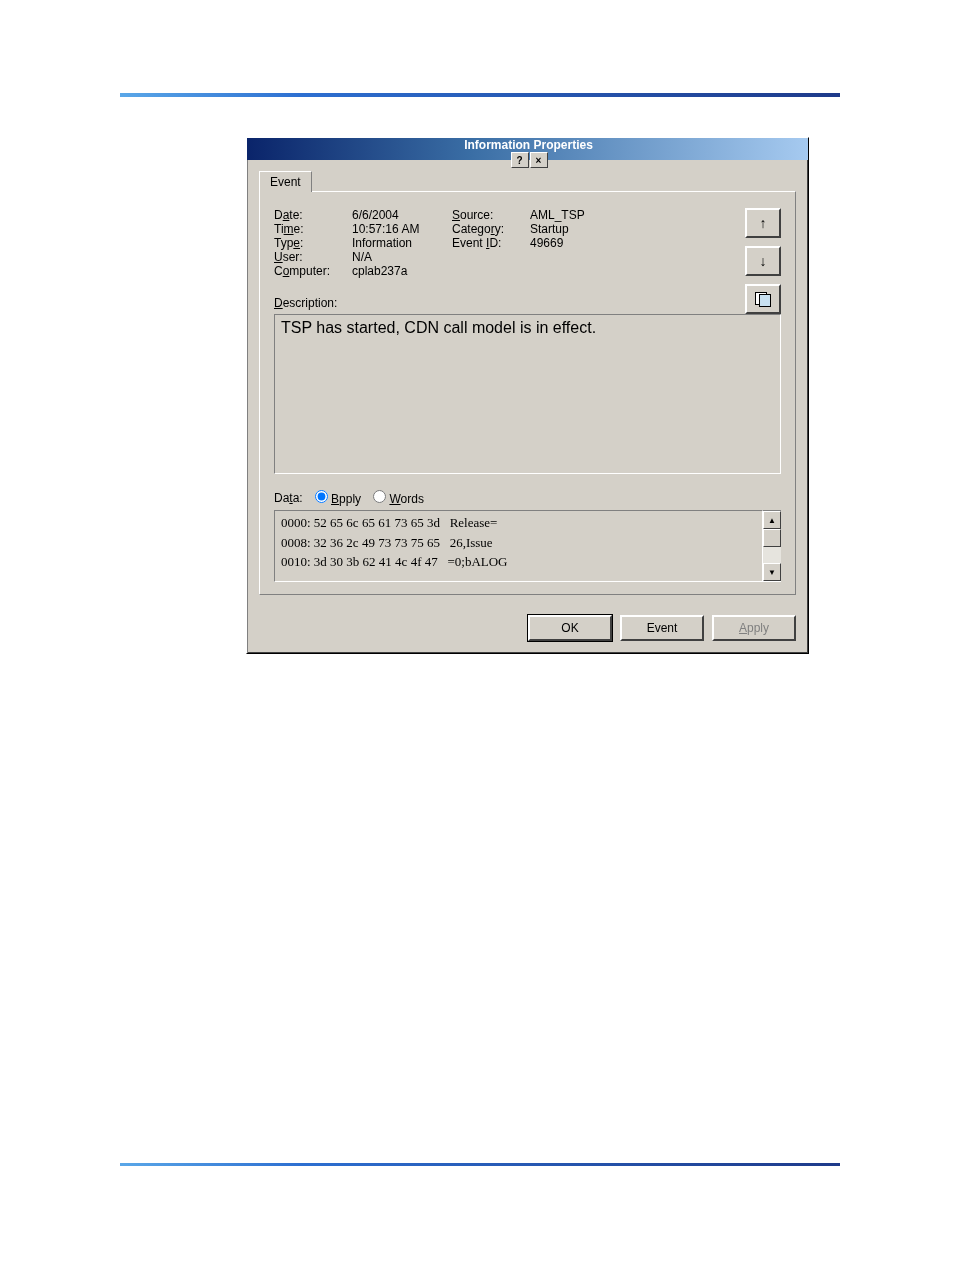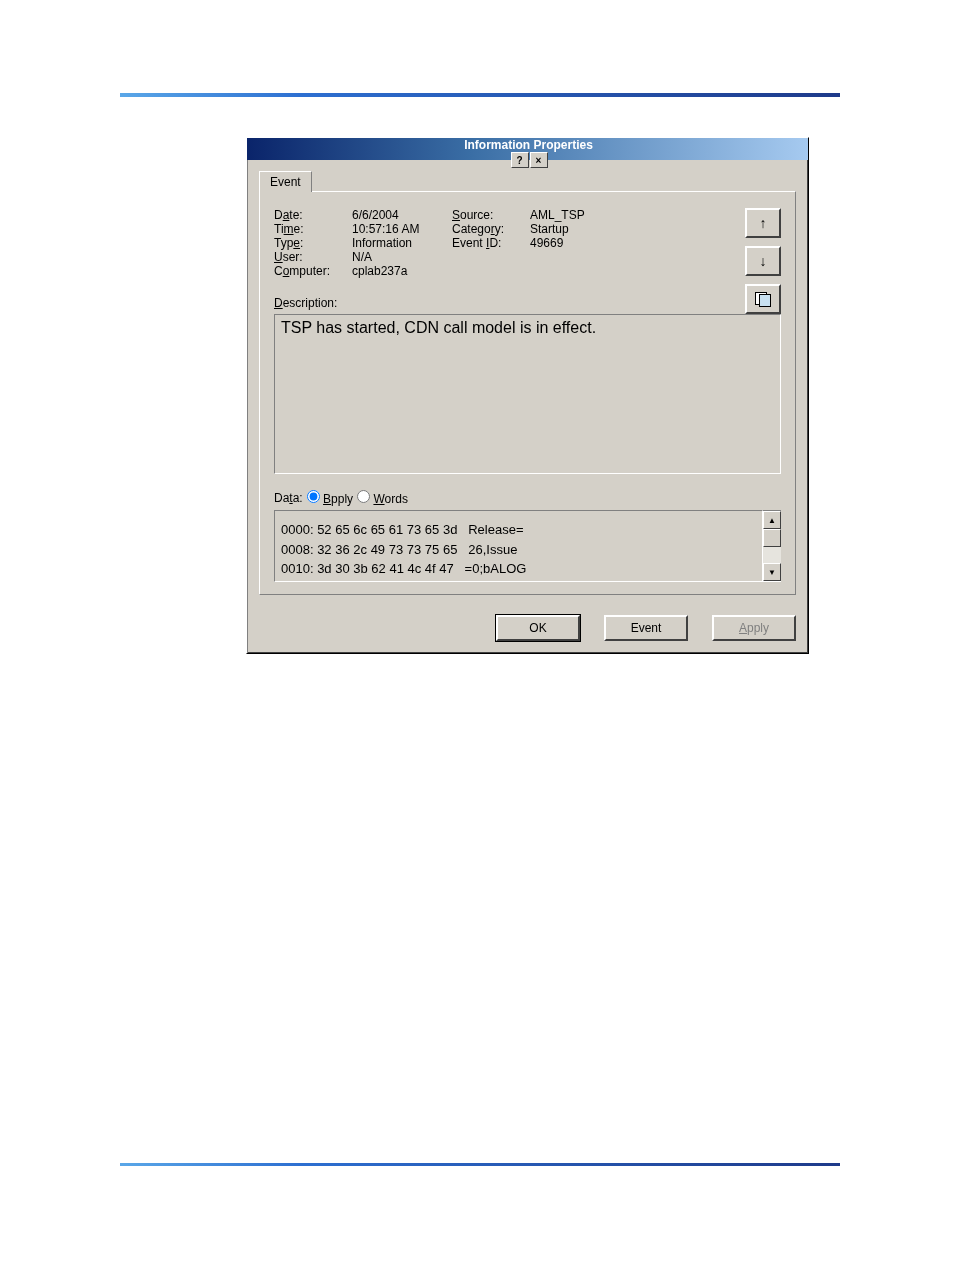--- a/index.html
+++ b/index.html
@@ -144,40 +144,41 @@
       border-bottom: 1px solid #fff;
       padding: 4px 6px;
       font-size: 16px;
       color: #000;
       overflow: auto;
     }
     .data-row {
       margin-top: 16px;
       display: flex;
       align-items: center;
+      gap: 8px;
       font-size: 12px;
     }
     .data-row input[type=radio] {
       margin-left: 4px;
     }
     .hex-area {
       margin-top: 4px;
       position: relative;
       display: flex;
     }
     .hex-box {
       flex: 1;
       height: 72px;
       background: #d4d0c8;
       border-top: 1px solid #808080;
       border-left: 1px solid #808080;
       border-right: 1px solid #fff;
       border-bottom: 1px solid #fff;
-      padding: 9px 6px;
-      font-family: Liberation Sans, sans-serif;
+      padding: 2px 6px;
+      font-family: Liberation Serif, serif;
       font-size: 13px;
       white-space: pre;
       line-height: 1.5;
       overflow: hidden;
     }
     .scrollbar {
       width: 18px;
       background: #d4d0c8;
       border-top: 1px solid #808080;
       border-bottom: 1px solid #fff;
@@ -218,21 +219,20 @@
       background: #d4d0c8;
       border-top: 2px solid #fff;
       border-left: 2px solid #fff;
       border-right: 2px solid #404040;
       border-bottom: 2px solid #404040;
       font-size: 12px;
       cursor: pointer;
       display: flex;
       align-items: center;
       justify-content: center;
-      margin-left: 16px;
     }
     .btn.default {
       outline: 1px solid #000;
     }
     .btn.disabled {
       color: #808080;
       cursor: default;
     }
     .copy-icon-inner {
       position: relative;

